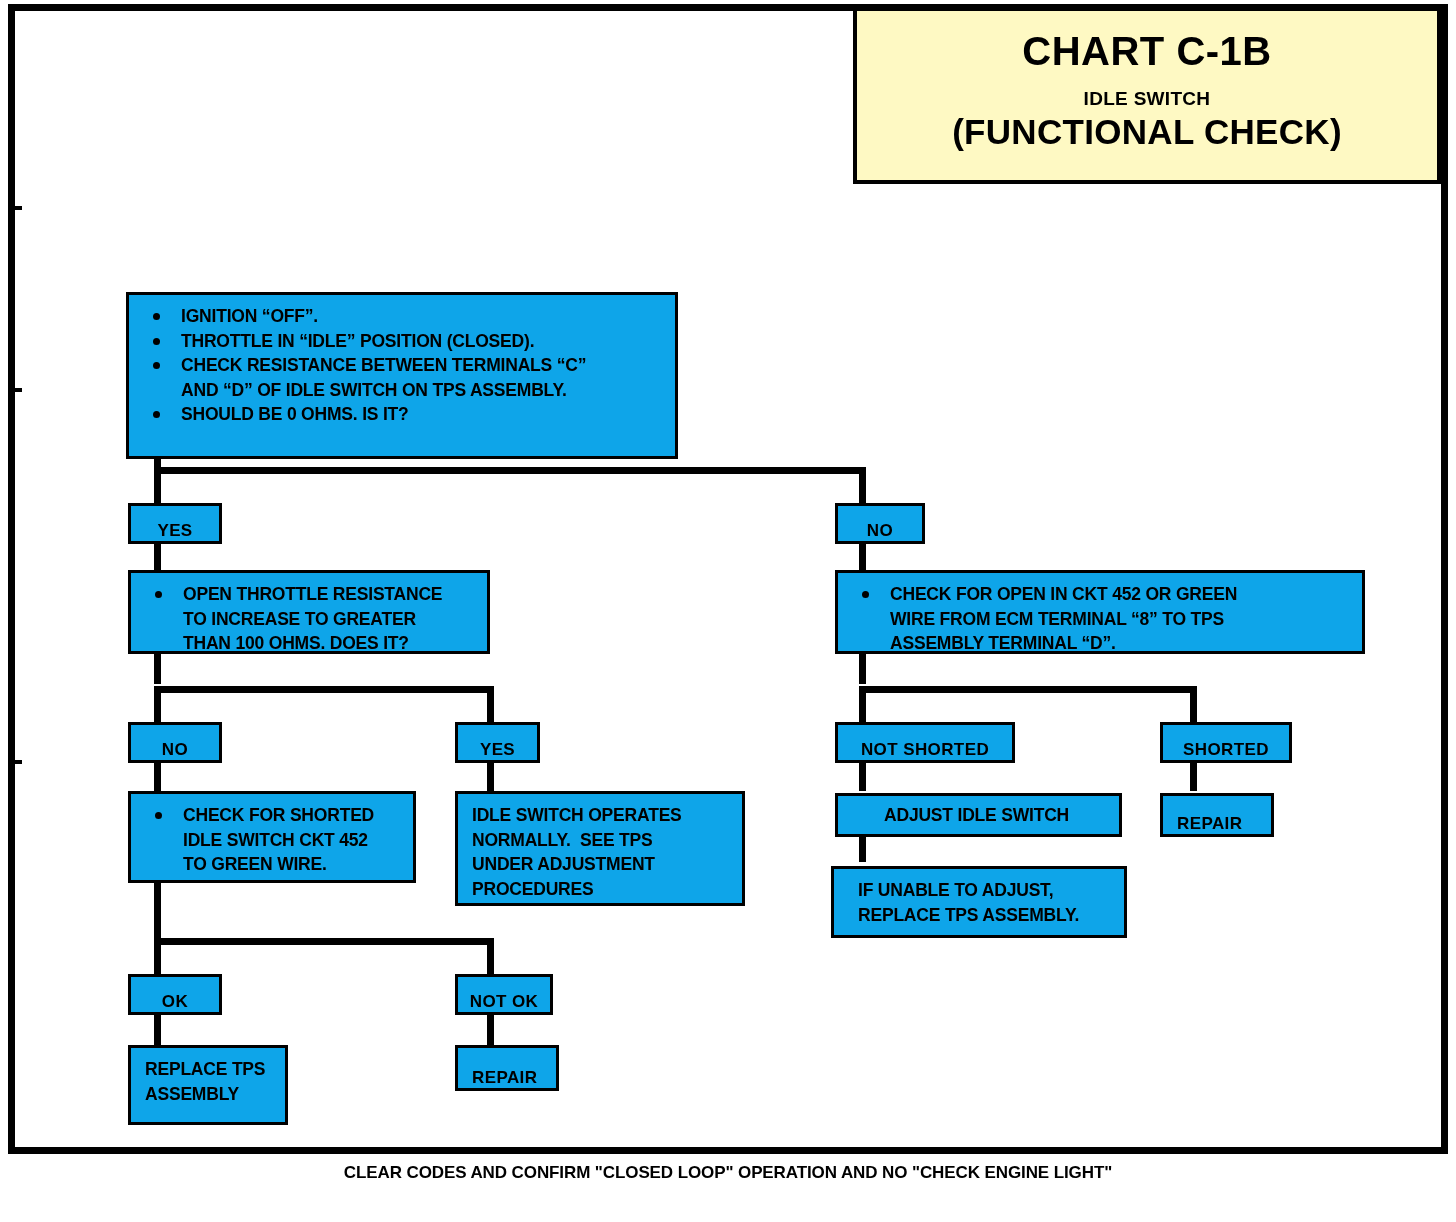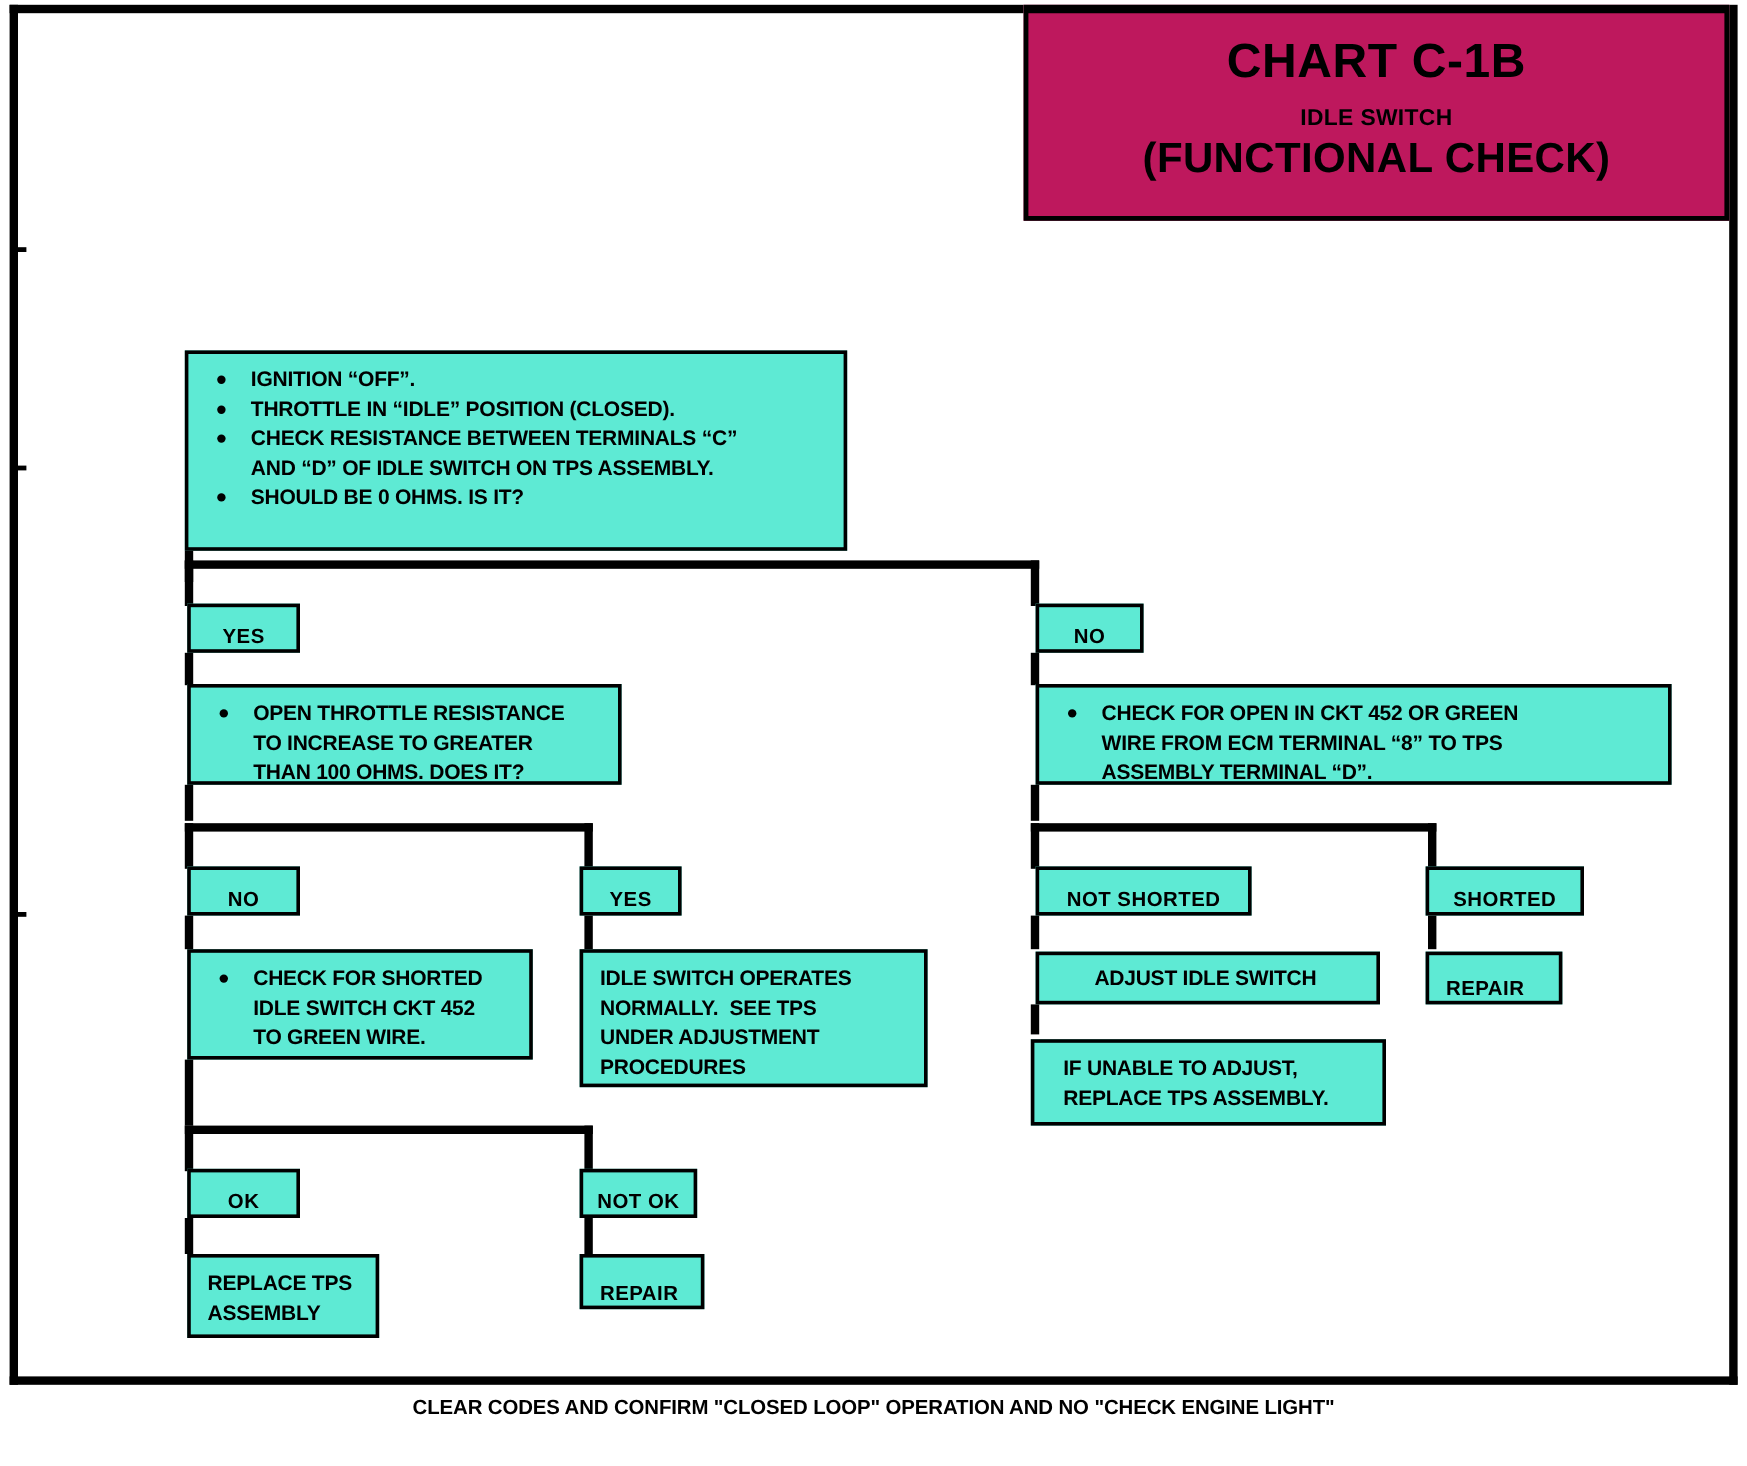--- a/index.html
+++ b/index.html
@@ -34,25 +34,24 @@
     background: #000;
     width: 9px;
     height: 4px;
   }
 
   
   .box {
     position: absolute;
     box-sizing: border-box;
     border: 3px solid #000;
-    background: #5eead4;
+    background: #0ea5e9;
     font-weight: bold;
     letter-spacing: -0.2px;
     color: #000;
-    margin-left: 28px;
   }
 
   
   .label-box {
     display: flex;
     align-items: flex-end;
     font-size: 17px;
     letter-spacing: 0.4px;
   }
   .label-box .lb-text { padding-left: 14px; }
@@ -99,21 +98,21 @@
   
   #title-block {
     position: absolute;
     left: 853px;
     top: 4px;
     width: 588px;
     height: 180px;
     box-sizing: border-box;
     border: 4px solid #000;
     border-top-width: 7px;
-    background: #be185d;
+    background: #fef9c3;
     text-align: center;
     color: #000;
   }
   #title-main {
     font-size: 40px;
     font-weight: bold;
     letter-spacing: 0.5px;
     margin-top: 18px;
   }
   #title-sub1 {
@@ -270,21 +269,21 @@
   <div class="box label-box center" style="left:128px; top:974px; width:94px; height:41px;">
     <span class="lb-text">OK</span>
   </div>
   <div class="ln v" style="left:154px; top:1015px; height:30px;"></div>
 
   <div class="box label-box center" style="left:455px; top:974px; width:98px; height:41px;">
     <span class="lb-text">NOT OK</span>
   </div>
   <div class="ln v" style="left:487px; top:1015px; height:30px;"></div>
 
-  <div class="box text-box" style="left:128px; top:1045px; width:160px; height:70px; padding-left:14px;">
+  <div class="box text-box" style="left:128px; top:1045px; width:160px; height:80px; padding-left:14px;">
     <div class="line">REPLACE TPS</div>
     <div class="line">ASSEMBLY</div>
   </div>
 
   <div class="box label-box" style="left:455px; top:1045px; width:104px; height:46px;">
     <span class="lb-text">REPAIR</span>
   </div>
 
   <div id="footer-note">CLEAR CODES AND CONFIRM "CLOSED LOOP" OPERATION AND NO  "CHECK ENGINE LIGHT"</div>
 

